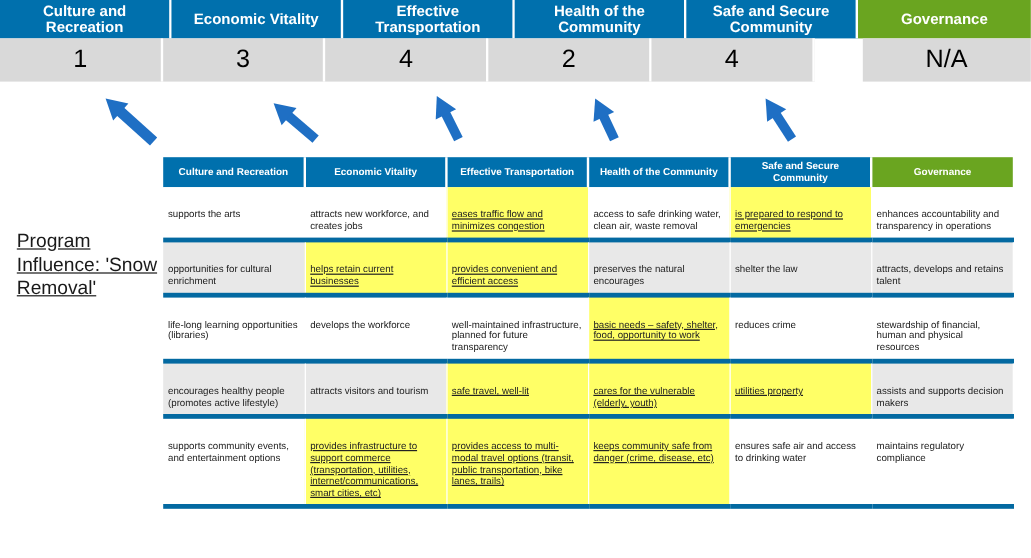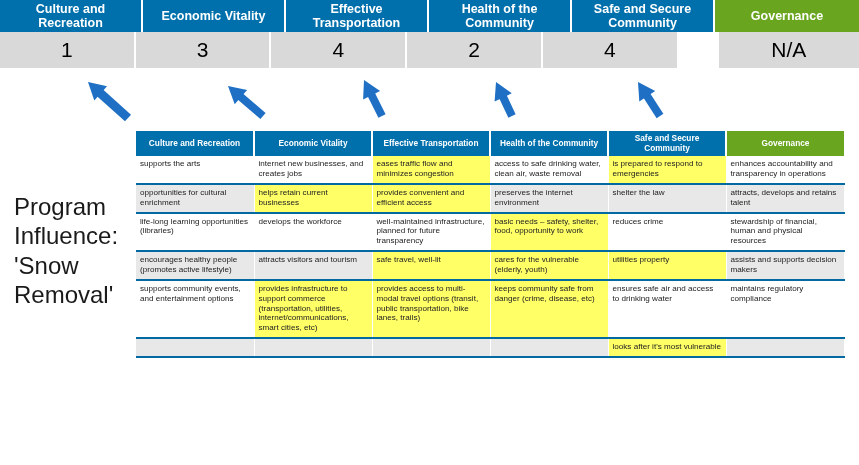--- a/index.html
+++ b/index.html
@@ -67,23 +67,24 @@
     height: 60px;
     pointer-events: none;
   }
 
   
   #caption {
     position: absolute;
     left: 14px;
     top: 192px;
     width: 122px;
-    font-size: 24px;
+    font-size: 16px;
     color: #1a1a1a;
     line-height: 1.22;
+    text-decoration: underline;
   }
 
   
   #matrix {
     position: absolute;
     left: 136px;
     top: 131px;
     width: 708px;
     border-collapse: collapse;
     table-layout: fixed;
@@ -98,28 +99,28 @@
     height: 22px;
     box-sizing: border-box;
     border-right: 2px solid #ffffff;
     line-height: 1.15;
   }
   #matrix th.gov { background: #6aa520; border-right: none; }
   #matrix td {
     font-size: 8.1px;
     color: #222222;
     vertical-align: top;
-    padding: 3px 4px 4px 4px;
+    padding: 18px 4px 4px 4px;
     line-height: 1.22;
     border-right: 1px solid #ffffff;
-    border-bottom: 2px solid #0369a1;
+    border-bottom: 4px solid #0369a1;
     background: #ffffff;
   }
   #matrix tr.shade td { background: #e8e8e8; margin-left: 44px; }
-  #matrix td.hl { background: #ffff66 !important; }
+  #matrix td.hl { background: #ffff66 !important; text-decoration: underline; }
   #matrix td.blank { background: #ffffff !important; }
   #matrix tr.shade td.blank { background: #e8e8e8 !important; }
   #matrix col.c { width: 118px; }
 </style>
 </head>
 <body>
 
 <div id="scorecard">
   <div class="sc-row">
       <div class="sc-head blue" style="width: 143px;">
@@ -191,31 +192,31 @@
         <th>Economic Vitality</th>
         <th>Effective Transportation</th>
         <th>Health of the Community</th>
         <th>Safe and Secure Community</th>
         <th class="gov">Governance</th>
       </tr>
   </thead>
   <tbody>
       <tr>
         <td>supports the arts</td>
-        <td>internet new businesses, and creates jobs</td>
+        <td>attracts new workforce, and creates jobs</td>
         <td class="hl">eases traffic flow and minimizes congestion</td>
         <td>access to safe drinking water, clean air, waste removal</td>
         <td class="hl">is prepared to respond to emergencies</td>
         <td>enhances accountability and transparency in operations</td>
       </tr>
       <tr class="shade">
         <td>opportunities for cultural enrichment</td>
         <td class="hl">helps retain current businesses</td>
         <td class="hl">provides convenient and efficient access</td>
-        <td>preserves the internet environment</td>
+        <td>preserves the natural encourages</td>
         <td>shelter the law</td>
         <td>attracts, develops and retains talent</td>
       </tr>
       <tr>
         <td>life-long learning opportunities (libraries)</td>
         <td>develops the workforce</td>
         <td>well-maintained infrastructure, planned for future transparency</td>
         <td class="hl">basic needs – safety, shelter, food, opportunity to work</td>
         <td>reduces crime</td>
         <td>stewardship of financial, human and physical resources</td>
@@ -229,22 +230,14 @@
         <td>assists and supports decision makers</td>
       </tr>
       <tr>
         <td>supports community events, and entertainment options</td>
         <td class="hl">provides infrastructure to support commerce (transportation, utilities, internet/communications, smart cities, etc)</td>
         <td class="hl">provides access to multi-modal travel options (transit, public transportation, bike lanes, trails)</td>
         <td class="hl">keeps community safe from danger (crime, disease, etc)</td>
         <td>ensures safe air and access to drinking water</td>
         <td>maintains regulatory compliance</td>
       </tr>
-      <tr class="shade">
-        <td class="blank"></td>
-        <td class="blank"></td>
-        <td class="blank"></td>
-        <td class="blank"></td>
-        <td class="hl">looks after it's most vulnerable</td>
-        <td class="blank"></td>
-      </tr>
     </tbody>
 </table>
 
 </body></html>

